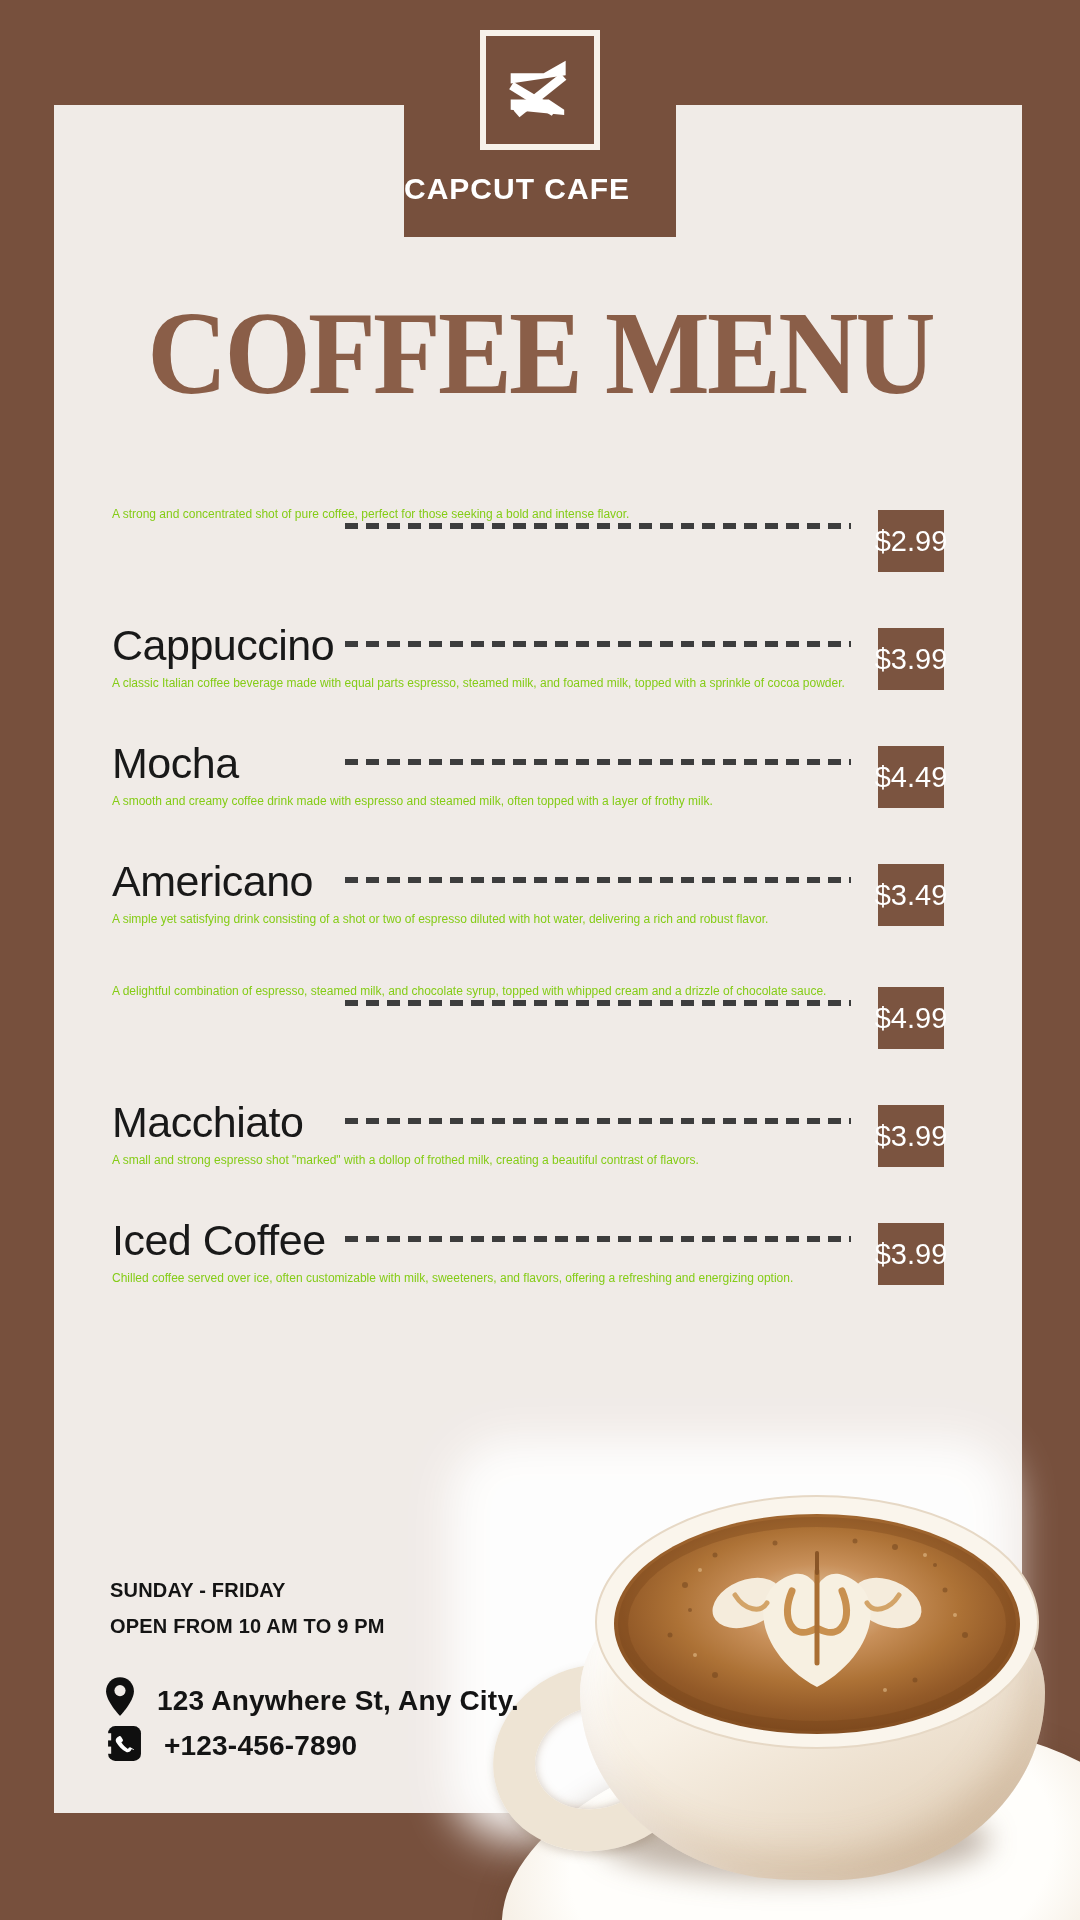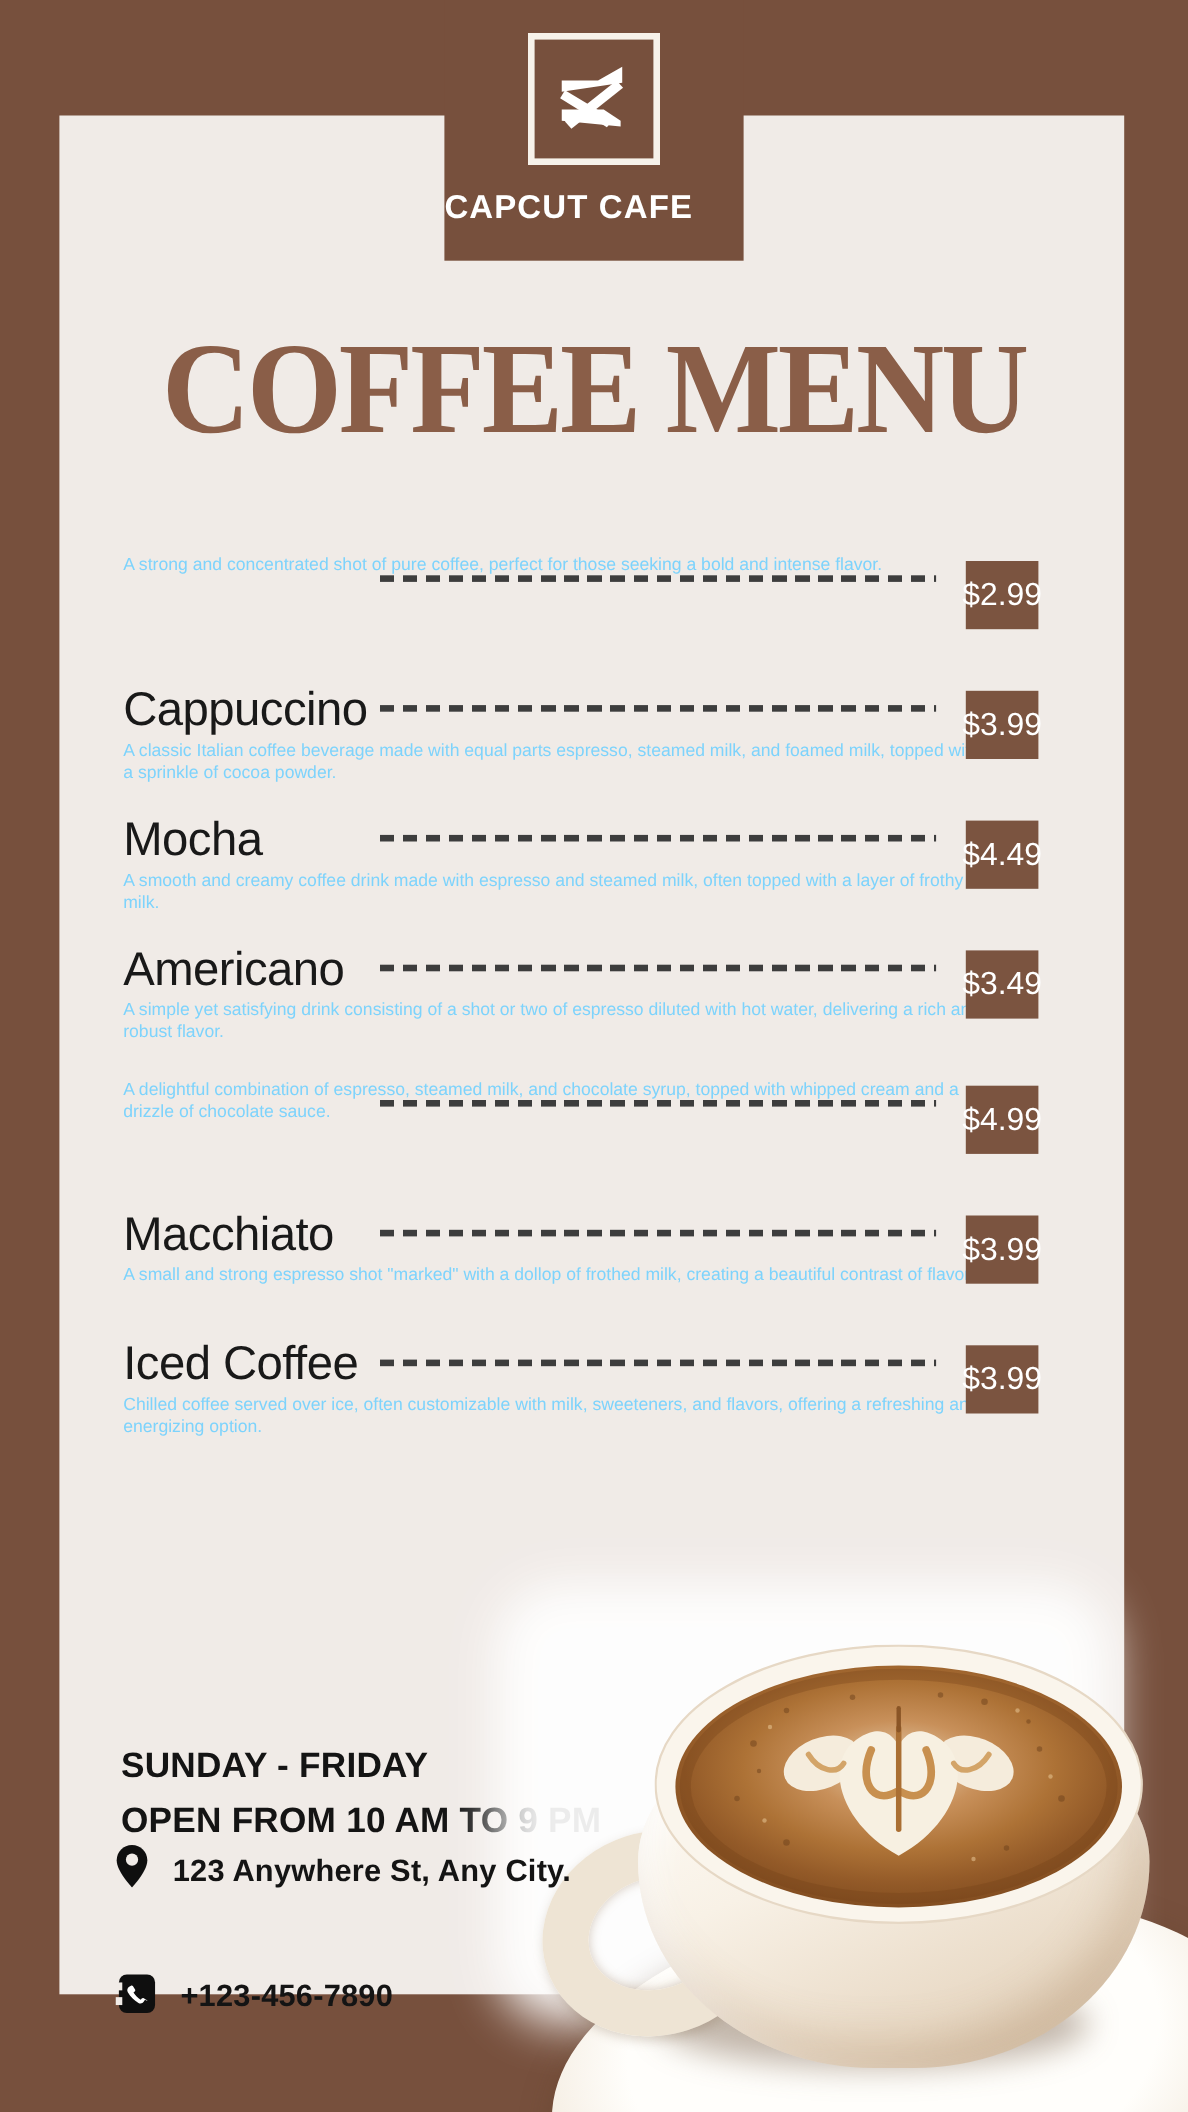--- a/index.html
+++ b/index.html
@@ -46,33 +46,33 @@
   .menu-list{position:absolute;left:112px;top:499px;width:856px;z-index:2;}
   .menu-row{position:relative;height:118px;}
   .item-name{
     font-size:43px;line-height:46px;letter-spacing:-0.5px;color:#191919;
   }
   .dash-line{
     position:absolute;left:233px;top:19px;width:506px;height:6px;
     background:repeating-linear-gradient(90deg,#3d3d3d 0 13px,transparent 13px 21px);
   }
   .item-desc{
-    margin-top:5px;width:790px;font-size:16px;line-height:20px;color:#7dd3fc;
+    margin-top:5px;width:790px;font-size:12px;line-height:20px;color:#84cc16;
   }
   .price-box{
     position:absolute;left:766px;top:6px;width:66px;height:62px;
     background:var(--pricebox);color:var(--white);
     display:flex;align-items:center;justify-content:center;font-size:29px;
   }
   
   .schedule{position:absolute;left:110px;top:1572px;z-index:2;}
-  .schedule div{font-weight:bold;font-size:32px;line-height:36px;color:var(--ink);letter-spacing:.2px;margin-top:14px;}
+  .schedule div{font-weight:bold;font-size:20px;line-height:36px;color:var(--ink);letter-spacing:.2px;}
   .contact{position:absolute;left:105px;z-index:7;display:flex;align-items:flex-end;gap:22px;}
   .contact.addr{top:1676px;}
-  .contact.tel{top:1794px;}
+  .contact.tel{top:1725px;}
   .contact .txt{font-weight:bold;font-size:28px;color:var(--ink);letter-spacing:.2px;}
   
   .photo{position:absolute;left:430px;top:1420px;width:650px;height:500px;z-index:6;}
   .photo-glow{
     position:absolute;left:20px;top:20px;width:560px;height:400px;
     background:#fff;opacity:.92;filter:blur(22px);border-radius:60px;
   }
   .saucer{
     position:absolute;left:70px;top:305px;width:660px;height:340px;border-radius:50%;
     transform:rotate(-7deg);

